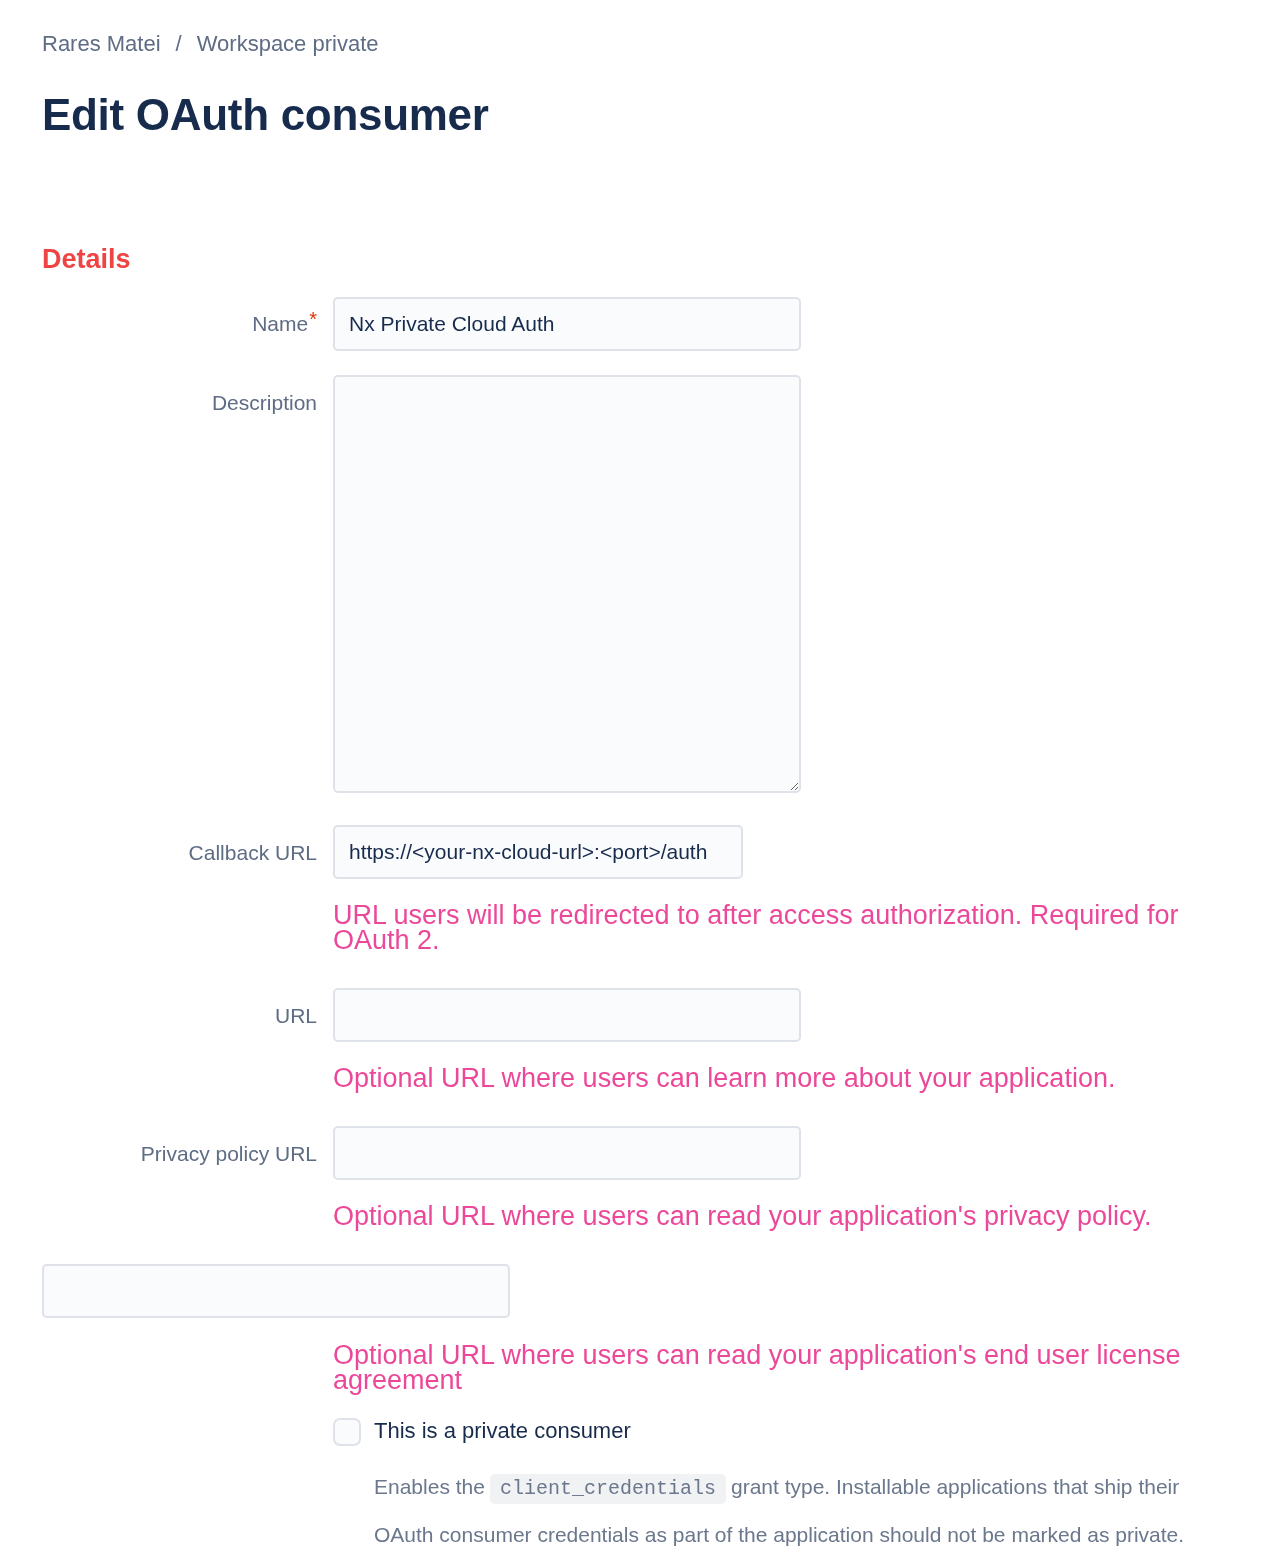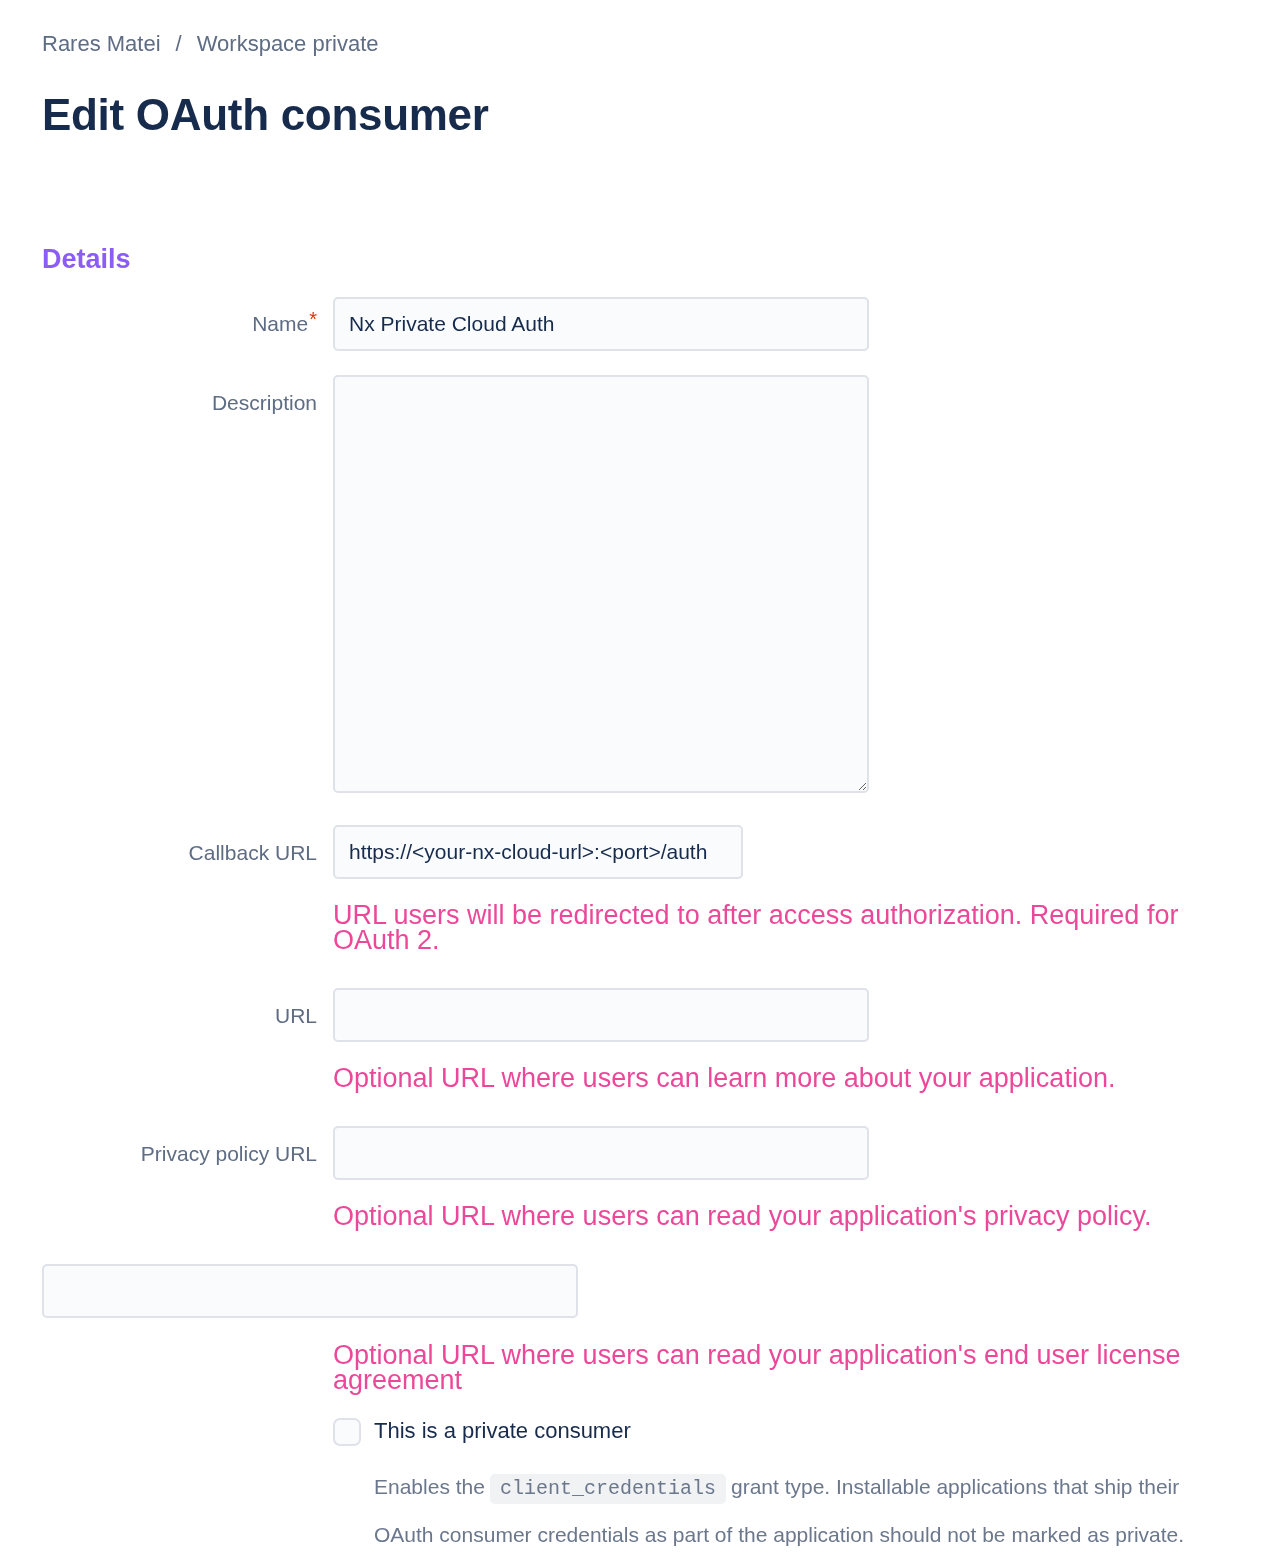--- a/index.html
+++ b/index.html
@@ -39,21 +39,21 @@
     letter-spacing: -0.3px;
     color: #172B4D;
     line-height: 48px;
   }
 
   
   h2.section-heading {
     margin-top: 104px;
     font-size: 27px;
     font-weight: 700;
-    color: #8b5cf6;
+    color: #ef4444;
     line-height: 32px;
   }
 
   
   .form { margin-top: 22px; }
   .form-row {
     display: flex;
     align-items: center;
     gap: 16px;
   }
@@ -75,21 +75,21 @@
     margin-left: 1px;
   }
   .form-label.label-wrap {
     padding-left: 95px;
     line-height: 40px;
     margin-top: 6px;
     align-self: flex-start;
   }
 
   .text-input {
-    width: 536px;
+    width: 468px;
     height: 54px;
     border: 2px solid #DFE2E8;
     border-radius: 5px;
     background: #FAFBFC;
     padding: 0 14px;
     font-family: "Liberation Sans", sans-serif;
     font-size: 21px;
     color: #172B4D;
     outline: none;
   }

